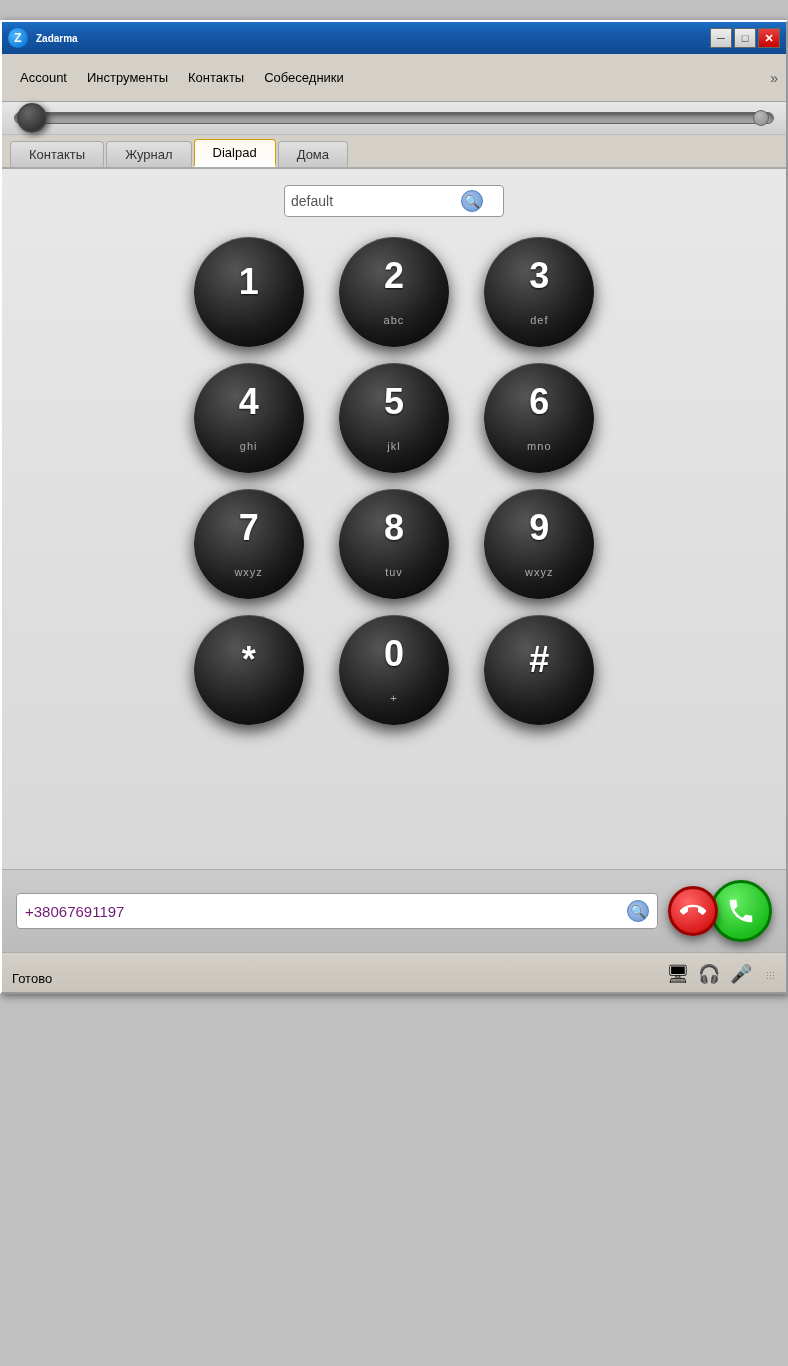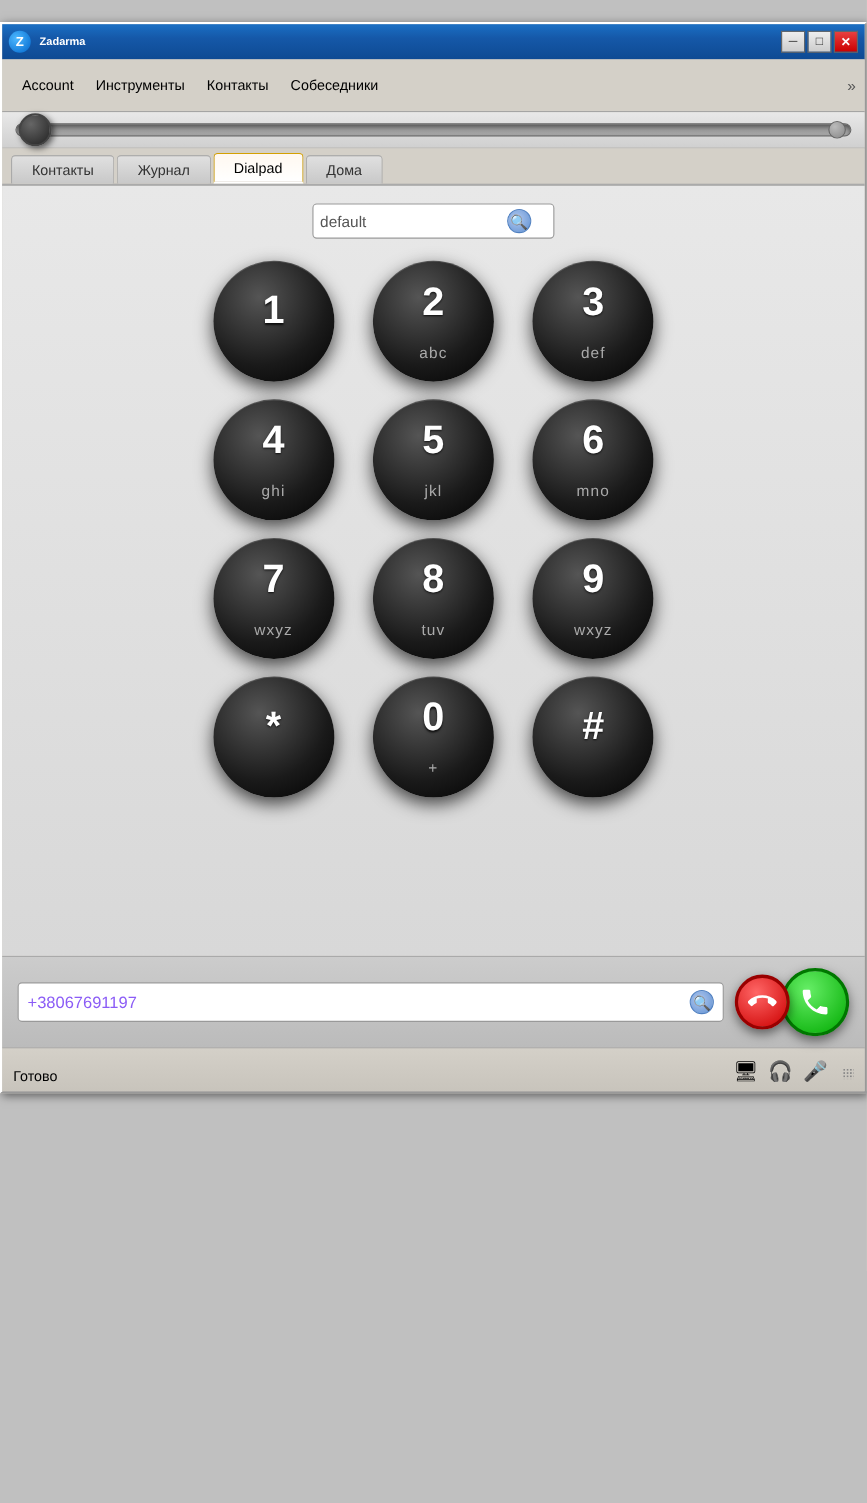--- a/index.html
+++ b/index.html
@@ -218,21 +218,21 @@
       justify-self: center;
     }
     .dial-btn .num {
       font-size: 36px;
       font-weight: bold;
       line-height: 1;
       color: #fff;
       text-shadow: 0 1px 2px rgba(0,0,0,0.8);
     }
     .dial-btn .letters {
-      font-size: 14px;
+      font-size: 11px;
       color: #aaa;
       margin-top: 20px;
       letter-spacing: 1px;
     }
     
     .call-bar {
       background: linear-gradient(to bottom, #ccc, #bbb);
       padding: 10px 14px;
       display: flex;
       align-items: center;
@@ -247,21 +247,21 @@
       border: 1px solid #999;
       border-radius: 4px;
       padding: 6px 8px;
     }
     .phone-input-wrap input {
       border: none;
       outline: none;
       font-size: 15px;
       flex: 1;
       background: transparent;
-      color: #8b5cf6;
+      color: #701a75;
     }
     .phone-search-btn {
       width: 22px;
       height: 22px;
       border-radius: 50%;
       background: radial-gradient(circle at 40% 40%, #b0c8f0, #6090d0);
       border: 1px solid #5080c0;
       cursor: pointer;
       display: flex;
       align-items: center;

